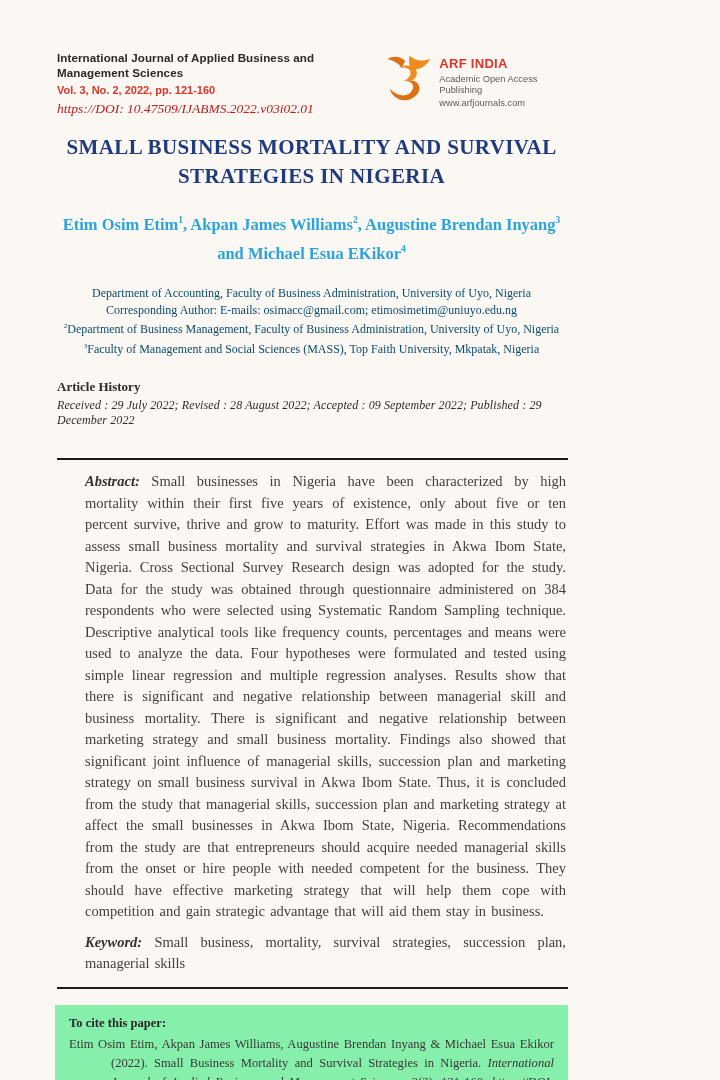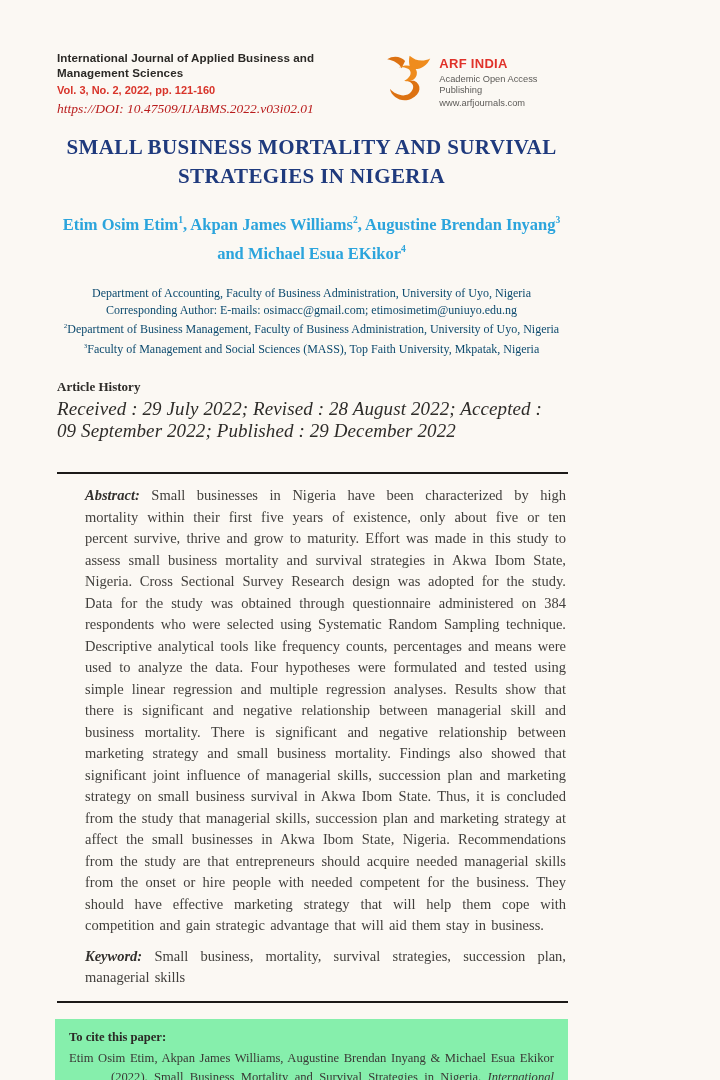--- a/index.html
+++ b/index.html
@@ -84,21 +84,21 @@
     font-size: 12px;
     line-height: 16.5px;
     color: #0c4a6e;
     margin-top: 20px;
     padding: 0 60px;
   }
 
   
   .history { margin: 22px 57px 0 57px; }
   .history-label { font-weight: bold; font-size: 13px; }
-  .history-line { font-style: italic; font-size: 19px; margin-top: 3px; letter-spacing: 0.1px; }
+  .history-line { font-style: italic; font-size: 12px; margin-top: 3px; letter-spacing: 0.1px; }
 
   
   .rule {
     border: none;
     border-top: 2px solid #1c1a18;
     margin: 0 55px 0 57px;
   }
   .rule-top { margin-top: 30px; }
   .rule-bottom { margin-top: 12px; }
 

